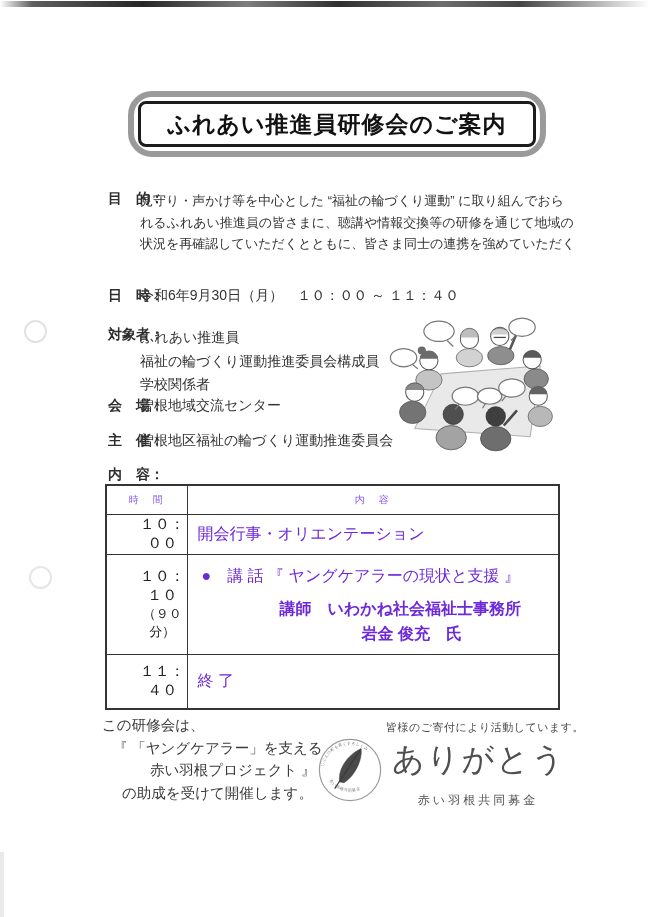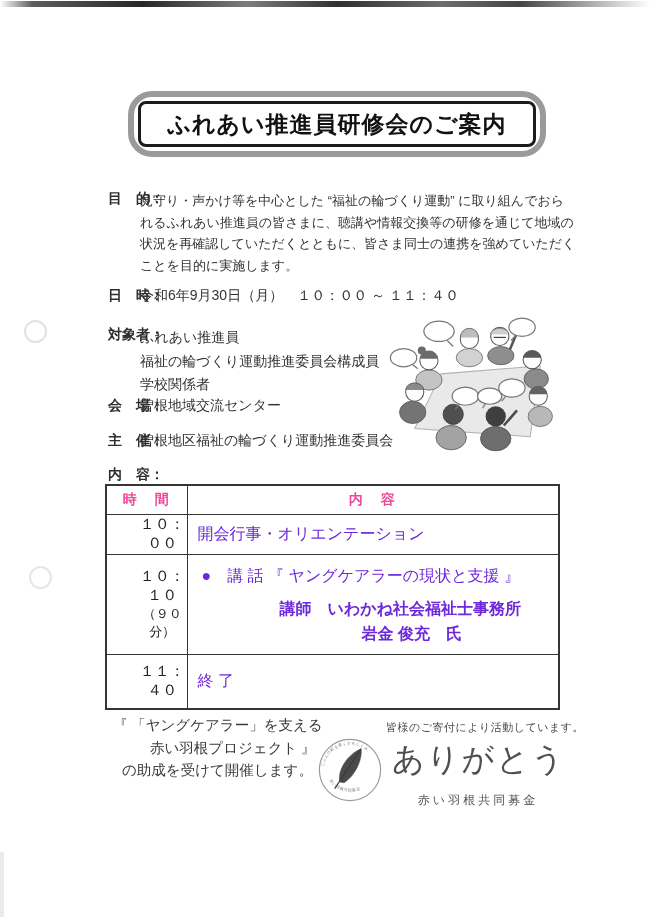--- a/index.html
+++ b/index.html
@@ -53,21 +53,21 @@
   .aud-line { font-size:14px; line-height:23.5px; white-space:nowrap; }
 
   
   .sched {
     position:absolute; left:105px; top:484px; width:455px;
     border-collapse:collapse; table-layout:fixed;
     border:2px solid #353535; font-family:"Liberation Sans", sans-serif;
   }
   .sched th, .sched td { border:1.5px solid #353535; vertical-align:middle; }
   .col-time { width:81px; }
-  .sched th { font-size:14px; font-weight:700; color:#ec4899; height:29px; letter-spacing:2px; }
+  .sched th { font-size:10px; font-weight:400; color:#8b5cf6; height:29px; letter-spacing:2px; }
   .cell-time { text-align:center; font-size:15px; color:#222;padding-left:31px; }
   .cell-dur { font-size:13px; text-align:center; color:#222; }
   .cell-content { padding:6px 10px; font-size:16px; color:#6d28d9; }
   .row-open td { height:40px; }
   .row-lecture td { height:100px; }
   .row-close td { height:55px; }
   .lec-line0 { margin:2px 0 0 4px; white-space:nowrap; }
   .lec-line1 { margin:12px 0 0 82px; font-weight:700; white-space:nowrap; }
   .lec-line2 { margin:4px 0 0 164px; font-weight:700; white-space:nowrap; }
 
@@ -114,21 +114,20 @@
     <div class="title-inner">
       <span class="title-text">ふれあい推進員研修会のご案内</span>
     </div>
   </div>
 
   <div class="sec-label" style="top:190px;">目　的：</div>
   <div class="purpose-block">
     <div class="purpose-line">見守り・声かけ等を中心とした “福祉の輪づくり運動” に取り組んでおら</div>
     <div class="purpose-line">れるふれあい推進員の皆さまに、聴講や情報交換等の研修を通じて地域の</div>
     <div class="purpose-line">状況を再確認していただくとともに、皆さま同士の連携を強めていただく</div>
-    <div class="purpose-line">ことを目的に実施します。</div>
   </div>
 
   <div class="sec-label" style="top:287px;">日　時：</div>
   <div class="sec-text" style="left:140px; top:287px;">令和6年9月30日（月）　１０：００ ～ １１：４０</div>
 
   <div class="sec-label" style="top:326px;">対象者：</div>
   <div class="sec-text" style="left:140px; top:326px;">
     <div class="aud-line">ふれあい推進員</div>
     <div class="aud-line">福祉の輪づくり運動推進委員会構成員</div>
     <div class="aud-line">学校関係者</div>
@@ -235,20 +234,21 @@
           <path d="M70,100 l-4,5" fill="none"></path>
         <ellipse cx="100" cy="92" rx="12" ry="8"></ellipse>
           <path d="M96,99 l-3,5" fill="none"></path>
         <ellipse cx="122" cy="84" rx="13" ry="9"></ellipse>
           <path d="M116,92 l-4,5" fill="none"></path>
       </g>
     </svg>
   </div>
 
   <div class="grant-block">
+    <div class="grant-line g0">この研修会は、</div>
     <div class="grant-line g1">『 「ヤングケアラー」を支える</div>
     <div class="grant-line g2">赤い羽根プロジェクト 』</div>
     <div class="grant-line g3">の助成を受けて開催します。</div>
   </div>
 
   <div class="badge-wrap">
     <svg viewBox="0 0 80 80" width="68" height="74">
       <circle cx="40" cy="40" r="36" fill="#ffffff" stroke="#9a9a9a" stroke-width="1.4"></circle>
       <defs>
         <path id="arcTop" d="M 8,42 A 32,32 0 0 1 72,42" fill="none"></path>

